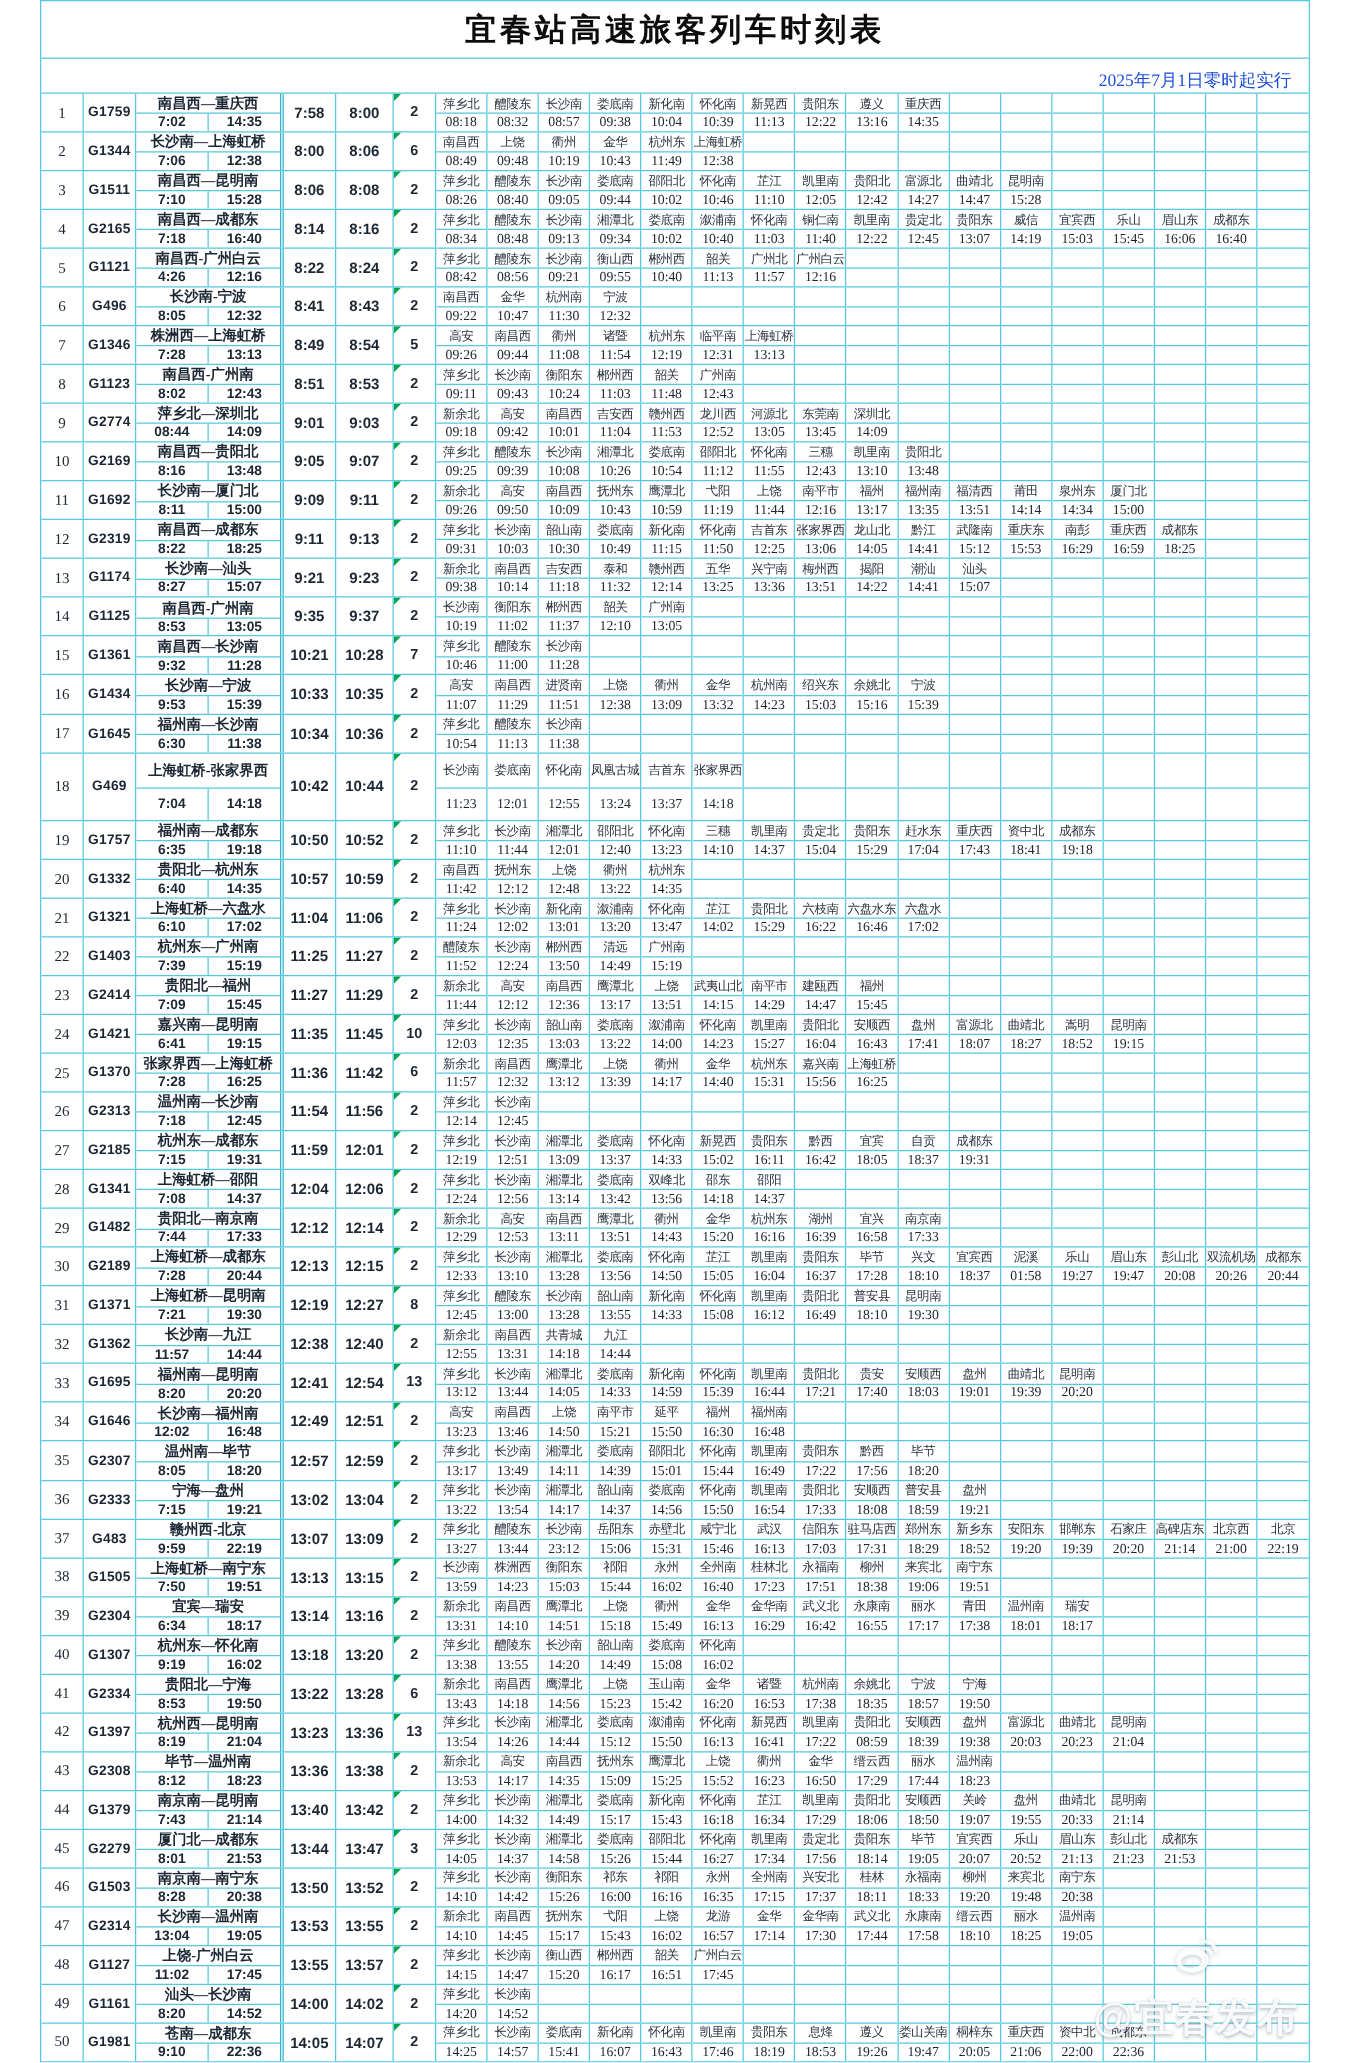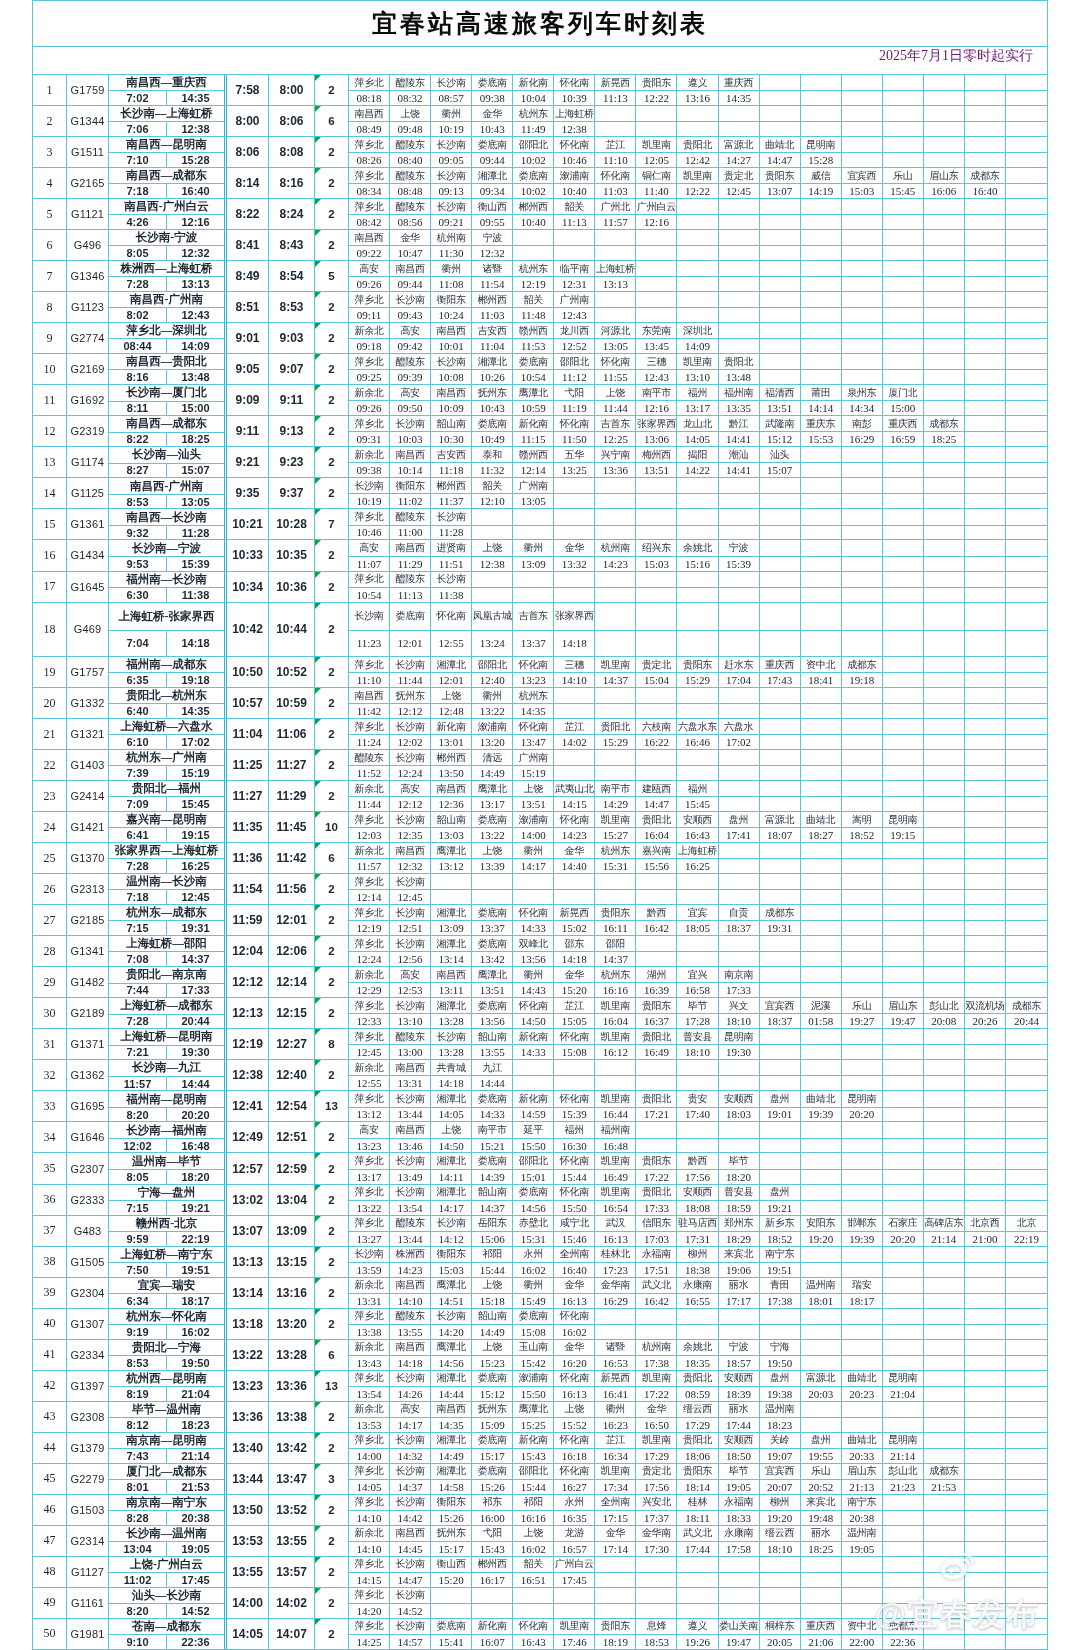--- a/index.html
+++ b/index.html
@@ -19,23 +19,23 @@
     color:var(--ink);
   }
   .title-row{
     height:46px;flex:0 0 46px;display:flex;align-items:center;justify-content:center;
     border-bottom:1px solid var(--grid);
   }
   .title-row h1{
     font-family:var(--sans);font-size:25px;font-weight:bold;color:#0c0c0c;letter-spacing:3px;
   }
   .subtitle-row{
-    height:28px;flex:0 0 28px;display:flex;align-items:flex-start;justify-content:flex-end;
+    height:28px;flex:0 0 28px;display:flex;align-items:flex-end;justify-content:flex-end;
     padding-right:14px;border-bottom:1px solid var(--grid);
-    font-family:var(--serif);font-size:14px;color:#701a75;
+    font-family:var(--serif);font-size:14px;color:#1d4ed8;
   }
   .header-row{
     height:32px;flex:0 0 32px;display:grid;
     grid-template-columns:34px 42px 118px 42px 46px 34px 1fr;
     border-bottom:1px solid var(--grid);
     font-family:var(--sans);font-weight:bold;font-size:12px;color:#101821;
   }
   .header-row > div{
     display:flex;align-items:center;justify-content:center;
     border-right:1px solid var(--grid);
@@ -51,21 +51,21 @@
   }
   .trow:last-child{border-bottom:none;}
   .trow.tall{flex:1.78 1 0;}
   .cell{
     border-right:1px solid var(--grid);
     display:flex;align-items:center;justify-content:center;
     min-width:0;min-height:0;overflow:hidden;
   }
   .trow > .cell:last-child{border-right:none;}
   .cell.seq{font-family:var(--serif);font-size:12px;}
-  .cell.train{font-family:var(--sans);font-weight:normal;font-size:11px;letter-spacing:.2px;}
+  .cell.train{font-family:var(--sans);font-weight:bold;font-size:11px;letter-spacing:.2px;}
   .cell.section{flex-direction:column;align-items:stretch;justify-content:stretch;border-right:3px double var(--grid-strong);padding:0;}
   .route-name{
     flex:1.1;display:flex;align-items:center;justify-content:center;
     border-bottom:1px solid var(--grid);
     font-family:Liberation Serif, serif;font-weight:bold;font-size:11.5px;white-space:nowrap;
   }
   .route-times{flex:1;display:flex;}
   .route-times span{
     flex:1;display:flex;align-items:center;justify-content:center;
     font-family:var(--sans);font-weight:bold;font-size:11px;
@@ -3082,21 +3082,21 @@
         <div class="cell st">
           <div class="st-name">萍乡北</div>
           <div class="st-time">13:27</div>
         </div>
         <div class="cell st">
           <div class="st-name">醴陵东</div>
           <div class="st-time">13:44</div>
         </div>
         <div class="cell st">
           <div class="st-name">长沙南</div>
-          <div class="st-time">14:12</div>
+          <div class="st-time">23:12</div>
         </div>
         <div class="cell st">
           <div class="st-name">岳阳东</div>
           <div class="st-time">15:06</div>
         </div>
         <div class="cell st">
           <div class="st-name">赤壁北</div>
           <div class="st-time">15:31</div>
         </div>
         <div class="cell st">

